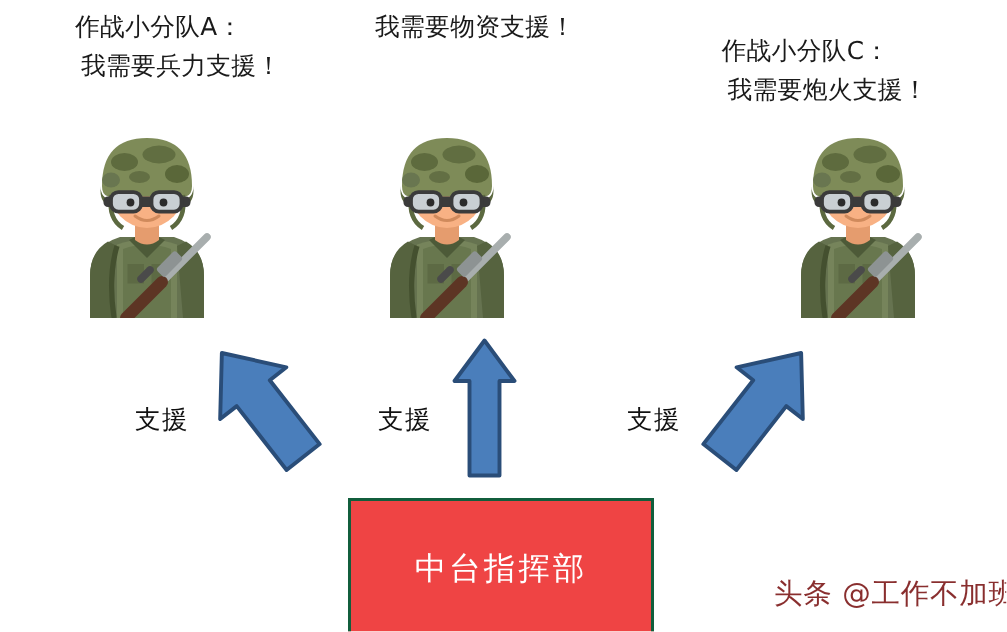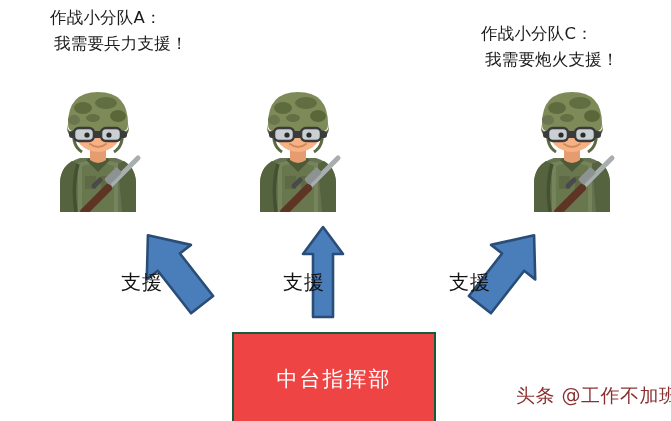--- a/index.html
+++ b/index.html
@@ -52,25 +52,24 @@
     position: absolute;
   }
   #arrow-left  { left: 130px; top: 222px; width: 90px;  height: 96px; }
   #arrow-mid   { left: 300px; top: 224px; width: 46px;  height: 96px; }
   #arrow-right { left: 462px; top: 222px; width: 90px;  height: 96px; }
 
   
   .support-label {
     position: absolute;
     color: #111111;
-    font-size: 20px;
+    font-size: 17px;
     line-height: 1;
     white-space: nowrap;
     letter-spacing: 1px;
-    margin-left: 31px;
   }
   #support-label-left  { left: 90px;  top: 272px; }
   #support-label-mid   { left: 252px; top: 272px; }
   #support-label-right { left: 418px; top: 272px; }
 
   
   #command-box {
     position: absolute;
     left: 232px;
     top: 332px;
@@ -105,20 +104,21 @@
 </head>
 <body>
 
 <div id="stage">
 
   <div class="unit-caption" id="caption-a">
     <span class="cap-line">作战小分队A：</span>
     <span class="cap-line cap-line-2">我需要兵力支援！</span>
   </div>
   <div class="unit-caption" id="caption-b">
+    <span class="cap-line cap-line-2">我需要物资支援！</span>
   </div>
   <div class="unit-caption" id="caption-c">
     <span class="cap-line">作战小分队C：</span>
     <span class="cap-line cap-line-2">我需要炮火支援！</span>
   </div>
 
   <div class="soldier" id="soldier-a">
     <svg viewBox="0 0 120 132" width="120" height="132">
       <g>
 

